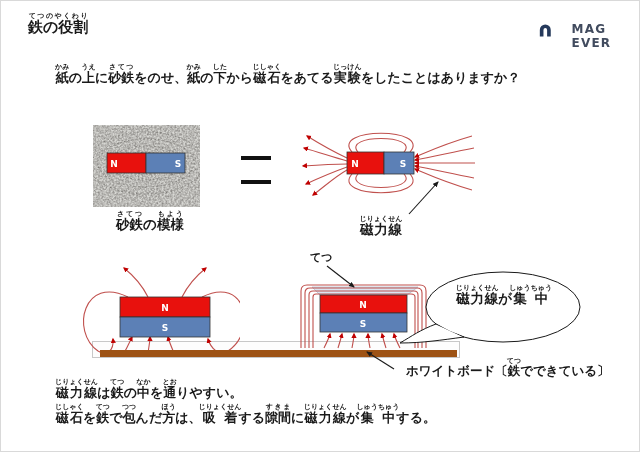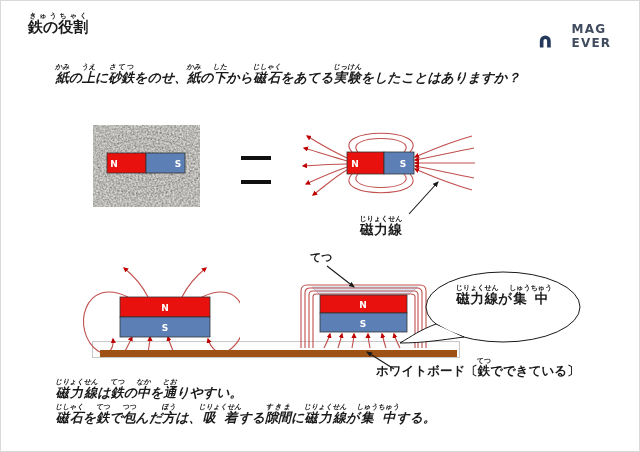--- a/index.html
+++ b/index.html
@@ -4,49 +4,49 @@
 <style>
   html,body{margin:0;padding:0;background:#ffffff;}
   .page{
     position:relative;width:640px;height:452px;background:#ffffff;
     font-family:"DejaVu Sans","Liberation Sans",sans-serif;color:#1a1a1a;
     box-shadow:inset 0 0 0 1px #d9d9d9;overflow:hidden;
   }
   .abs{position:absolute;}
   ruby{ruby-position:over;}
   rt{font-size:7px;font-weight:bold;letter-spacing:0;}
-  .tline{white-space:nowrap;line-height:1.05;font-weight:bold;font-size:13px;margin-bottom:3px;font-style:italic;}
+  .tline{white-space:nowrap;line-height:1.05;font-weight:bold;font-size:13px;margin-bottom:3px;}
   .title{left:28px;top:12px;font-size:15px;font-weight:bold;line-height:1.05;white-space:nowrap;}
-  .logo{left:538px;top:22px;display:flex;align-items:flex-end;gap:19px;}
+  .logo{left:538px;top:22px;display:flex;align-items:flex-start;gap:19px;}
   .logo-text{font-size:12px;font-weight:bold;letter-spacing:1.2px;color:#414b5e;}
   .intro{left:55px;top:63px;}
   .caption{left:93px;top:210px;width:114px;text-align:center;font-size:13.5px;font-weight:bold;line-height:1.05;}
   .equals{left:241px;top:156px;width:30px;height:20px;border-top:4px solid #111;border-bottom:4px solid #111;}
   .fl-label{left:331px;top:215px;width:100px;text-align:center;font-size:13.5px;font-weight:bold;line-height:1.05;}
   .board-white{left:92px;top:341px;width:368px;height:17px;background:#fdfdfd;border:1px solid #c8c8c8;box-sizing:border-box;z-index:1;}
   .board-brown{left:100px;top:350px;width:357px;height:7px;background:var(--board_brown,#9e5315);z-index:3;}
   .diag{z-index:2;}
   .iron-label{left:310px;top:250px;font-size:11px;font-weight:bold;z-index:6;}
   .callout-svg{left:392px;top:266px;z-index:5;}
   .callout-text{left:428px;top:284px;width:152px;text-align:center;font-size:13.5px;font-weight:bold;line-height:1.1;z-index:6;}
-  .wb-label{left:376px;top:357px;font-size:12.5px;font-weight:bold;white-space:nowrap;line-height:1.05;z-index:6;}
+  .wb-label{left:406px;top:357px;font-size:12.5px;font-weight:bold;white-space:nowrap;line-height:1.05;z-index:6;}
   .bottom-text{left:55px;top:378px;}
   .overlay{left:0;top:0;z-index:4;pointer-events:none;}
   svg{display:block;}
   .fline{fill:none;stroke:var(--field_line,#c0504d);stroke-width:1.1;}
   .magnet-stroke{stroke:#333;stroke-width:0.8;}
   .mletter{font-family:"DejaVu Sans","Liberation Sans",sans-serif;font-size:9px;font-weight:bold;fill:#ffffff;text-anchor:middle;}
   .annot{fill:none;stroke:#1a1a1a;stroke-width:1.1;}
 </style>
 </head>
 <body>
 
 <div class="page">
 
-  <div class="abs title"><ruby>鉄の役割<rt>きゅうちゃく</rt></ruby></div>
+  <div class="abs title"><ruby>鉄の役割<rt>てつのやくわり</rt></ruby></div>
 
   <div class="abs logo">
     <svg width="17" height="17" viewBox="0 0 24 24">
       <path d="M3,22 L3,11 A9,9 0 0 1 21,11 L21,22 L15,22 L15,11 A3,3 0 0 0 9,11 L9,22 Z" style="fill:var(--logo_navy,#25395b)"></path>
     </svg>
     <span class="logo-text">MAG EVER</span>
   </div>
 
   <div class="abs intro">
     <div class="tline"><ruby>紙<rt>かみ</rt></ruby>の<ruby>上<rt>うえ</rt></ruby>に<ruby>砂鉄<rt>さてつ</rt></ruby>をのせ、<ruby>紙<rt>かみ</rt></ruby>の<ruby>下<rt>した</rt></ruby>から<ruby>磁石<rt>じしゃく</rt></ruby>をあてる<ruby>実験<rt>じっけん</rt></ruby>をしたことはありますか？</div>
@@ -75,20 +75,21 @@
       <ellipse cx="53" cy="38" rx="58" ry="31"></ellipse>
     </g>
     <g>
       <rect class="magnet-stroke" x="14" y="28" width="39" height="20" style="fill:var(--magnet_red,#e8110d)"></rect>
       <rect class="magnet-stroke" x="53" y="28" width="39" height="20" style="fill:var(--magnet_blue,#5c80b6)"></rect>
       <text class="mletter" x="21" y="42">N</text>
       <text class="mletter" x="85" y="42">S</text>
     </g>
   </svg>
 
+  <div class="abs caption"><ruby>砂鉄<rt>さてつ</rt></ruby>の<ruby>模様<rt>もよう</rt></ruby></div>
 
   <div class="abs equals" aria-label="＝"></div>
 
   <svg class="abs diag" style="left:298px;top:127px;" width="178" height="80" viewBox="0 0 178 80">
     <g class="fline">
       <path d="M54,25 C32,0 134,0 112,25"></path>
       <path d="M60,25 C44,7 122,7 106,25"></path>
       <path d="M54,47 C32,72 134,72 112,47"></path>
       <path d="M60,47 C44,65 122,65 106,47"></path>
       <path d="M49,31 C36,25 22,17 9,9" marker-end="url(#ah-red)"></path>

